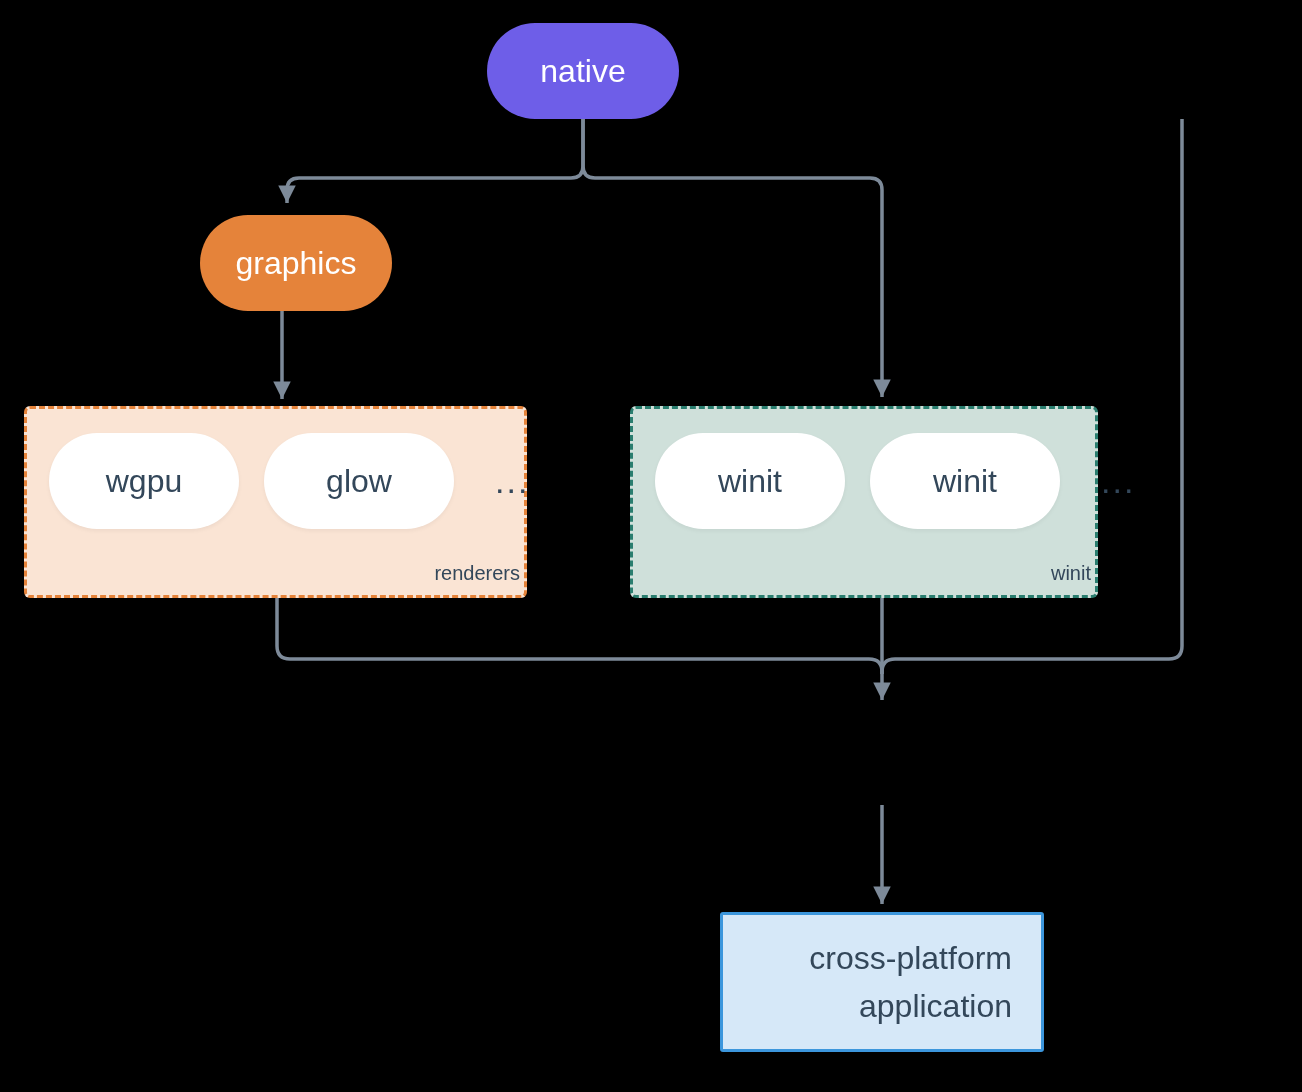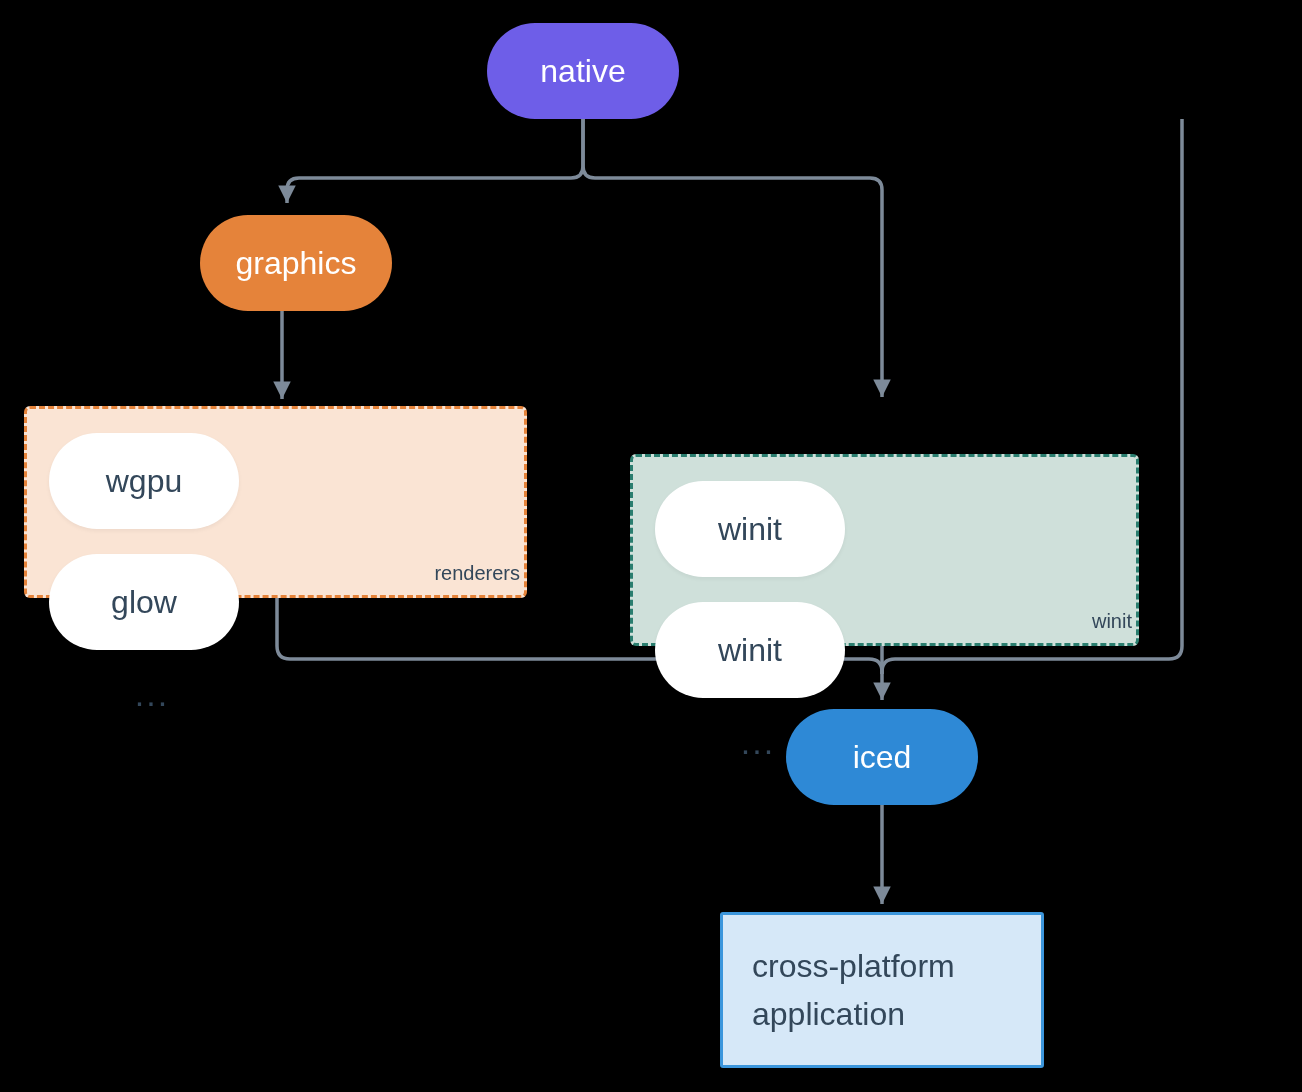--- a/index.html
+++ b/index.html
@@ -28,39 +28,39 @@
   .pill-blue{background:var(--blue);}
   #native{left:487px;top:23px;}
   #web{left:1086px;top:23px;}
   #graphics{left:200px;top:215px;}
   #iced{left:786px;top:709px;}
 
   .group{
     position:absolute;top:406px;height:192px;border-radius:6px;box-sizing:border-box;
   }
   #renderers{left:24px;width:503px;background:var(--peach-fill);border:3px dashed var(--peach-border);}
-  #shells{left:630px;width:509px;background:var(--green-fill);border:3px dashed var(--green-border);margin-top:48px;}
+  #shells{left:630px;width:468px;background:var(--green-fill);border:3px dashed var(--green-border);}
   .group-items{
-    position:absolute;left:22px;top:24px;display:flex;gap:25px;align-items:center;flex-direction:column;
+    position:absolute;left:22px;top:24px;display:flex;gap:25px;align-items:center;
   }
   .pill-white{
     width:190px;height:96px;border-radius:48px;background:#ffffff;
     display:flex;align-items:center;justify-content:center;
     color:var(--text-dark);font-size:32px;box-shadow:0 2px 4px rgba(0,0,0,0.05);
   }
   .dots{font-size:34px;color:var(--text-dark);margin-left:16px;letter-spacing:2px;}
   .group-label{
     position:absolute;right:4px;bottom:10px;font-size:20px;color:var(--text-dark);
   }
 
   #app{
-    position:absolute;left:720px;top:912px;width:324px;height:156px;box-sizing:border-box;
+    position:absolute;left:720px;top:912px;width:324px;height:140px;box-sizing:border-box;
     background:var(--app-fill);border:3px solid var(--app-border);border-radius:3px;
     display:flex;align-items:center;justify-content:center;
-    color:var(--text-dark);font-size:32px;line-height:48px;text-align:left;
+    color:var(--text-dark);font-size:32px;line-height:48px;text-align:right;
   }
   #app .app-label{display:block;width:260px;}
 </style>
 </head>
 <body>
 
 <div class="canvas">
 
   <svg class="edges" viewBox="0 0 1302 1092" xmlns="http://www.w3.org/2000/svg">
     <defs>
@@ -105,21 +105,18 @@
         <span>winit</span>
       </div>
       <div class="pill-white">
         <span>winit</span>
       </div>
       <span class="dots">...</span>
     </div>
     <span class="group-label">winit</span>
   </div>
 
-  <div id="iced" class="pill pill-blue">
-    <span>iced</span>
-  </div>
 
   <div id="app">
     <span class="app-label">cross-platform application</span>
   </div>
 
 </div>
 
 </body></html>

